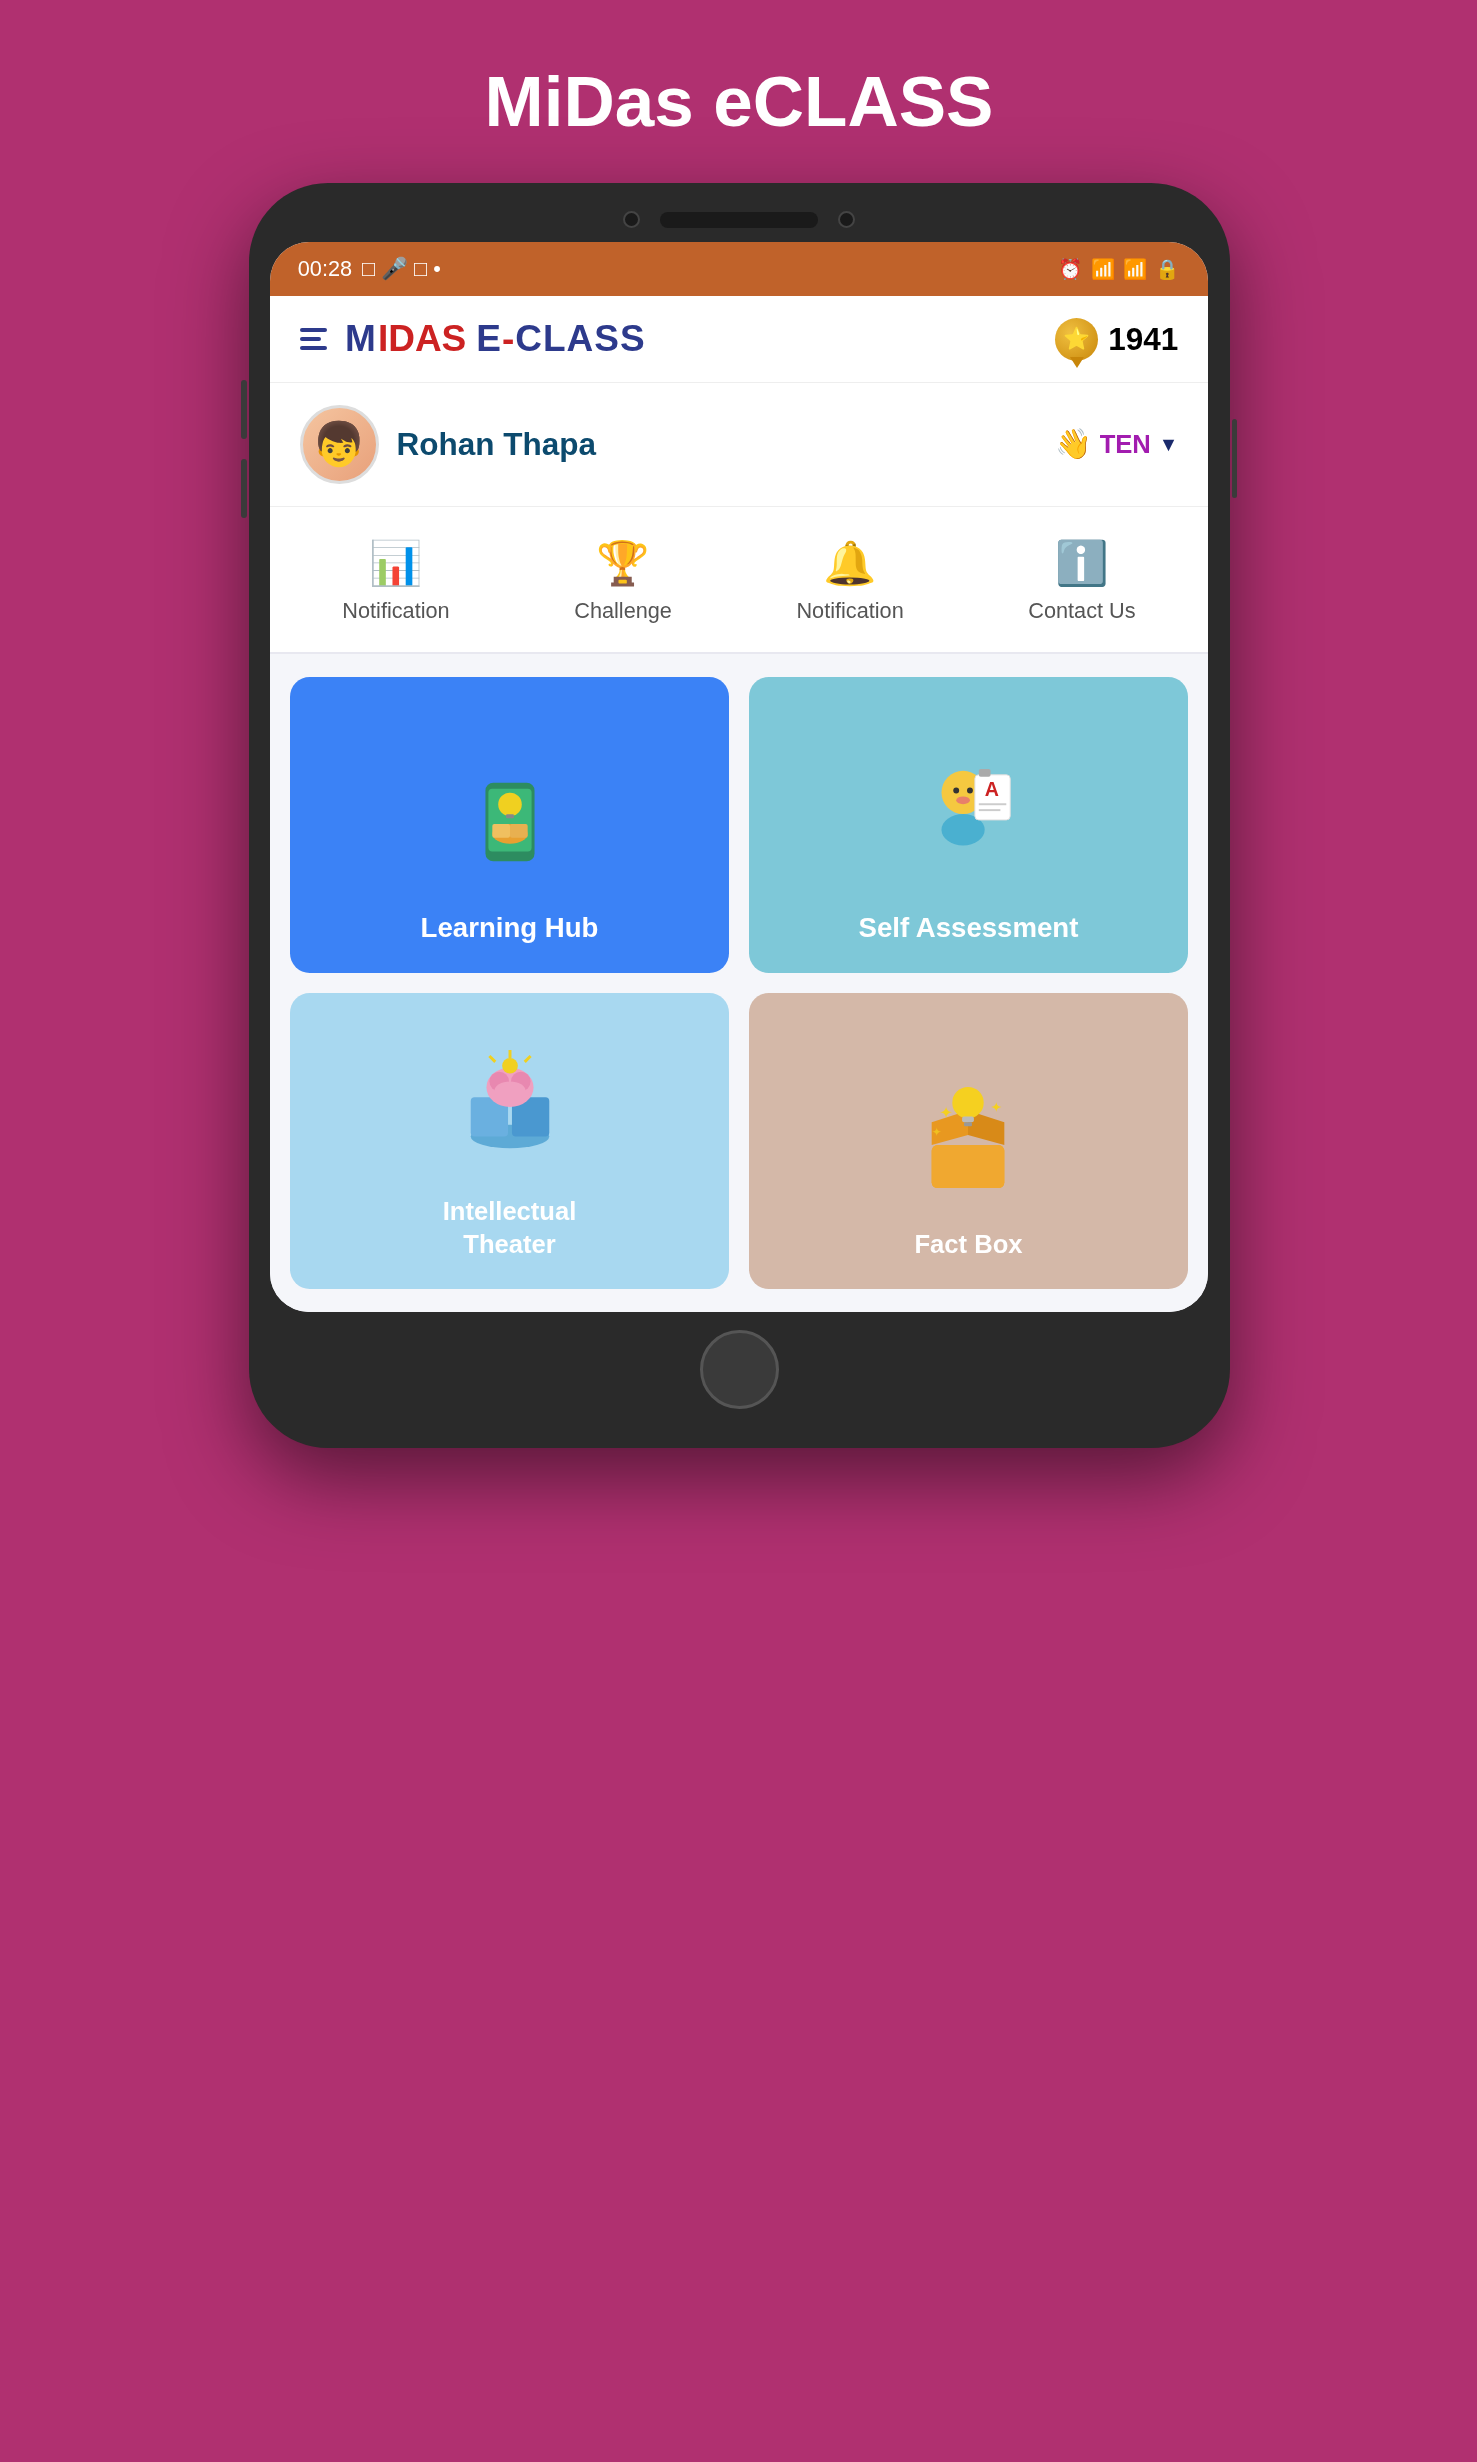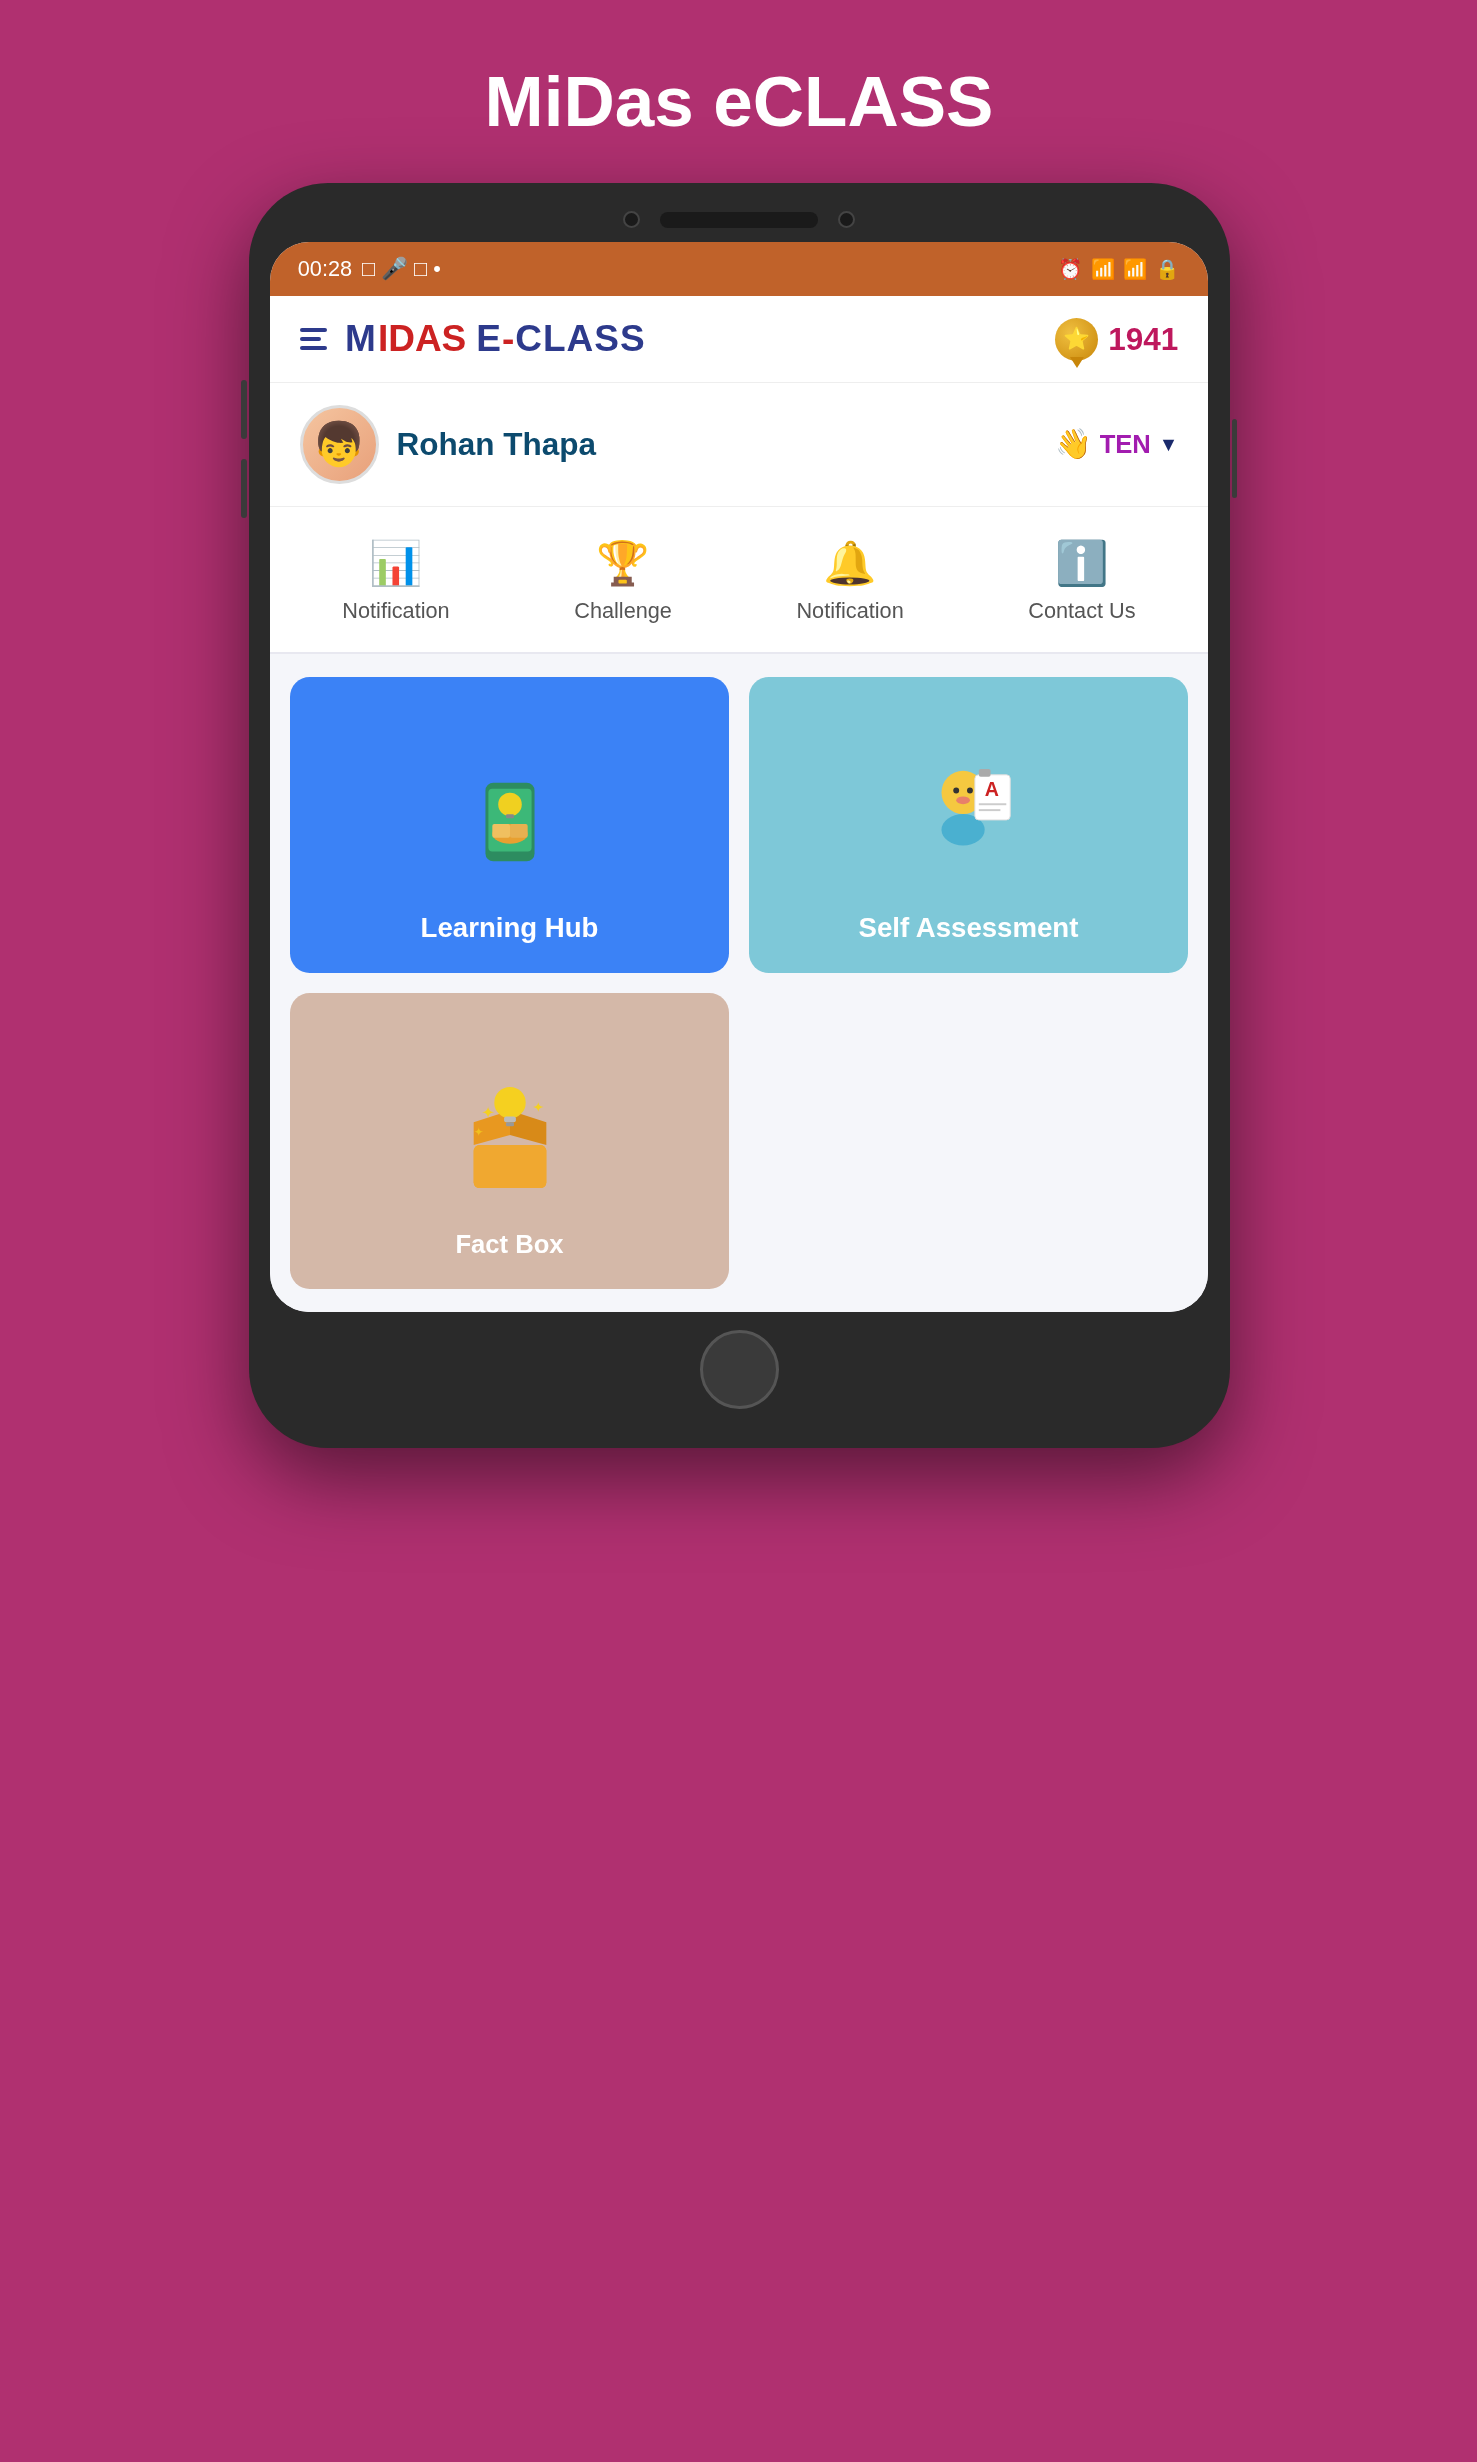--- a/index.html
+++ b/index.html
@@ -117,21 +117,21 @@
       font-size: 21.7px;
       position: relative;
     }
     .medal-ribbon {
       position: absolute; bottom: -7.9px; left: 50%; transform: translateX(-50%);
       width: 0; height: 0;
       border-left: 7.9px solid transparent;
       border-right: 7.9px solid transparent;
       border-top: 11.8px solid #c8860a;
     }
-    .score-text { color: #be185d; font-size: 31.5px; font-weight: 700; }
+    .score-text { color: #000000; font-size: 31.5px; font-weight: 700; }
 
     
     .profile-row {
       background: white;
       padding: 21.7px 29.6px;
       display: flex;
       justify-content: space-between;
       align-items: center;
       border-bottom: 1px solid #eee;
     }
@@ -359,20 +359,42 @@
 
             <text x="72" y="44" font-size="20" font-weight="bold" fill="#cc2222">A</text>
 
             <line x1="66" y1="52" x2="94" y2="52" stroke="#ccc" stroke-width="2"></line>
             <line x1="66" y1="58" x2="88" y2="58" stroke="#ccc" stroke-width="2"></line>
           </svg>
         </div>
         <span class="card-label">Self Assessment</span>
       </div>
 
+      <div class="card card-intellectual">
+        <div class="card-icon">
+          <svg width="108" height="118" viewBox="0 0 110 120">
+
+            <ellipse cx="55" cy="90" rx="40" ry="12" fill="#4a9fd0" opacity="0.8"></ellipse>
+            <rect x="15" y="50" width="38" height="40" rx="4" fill="#6ab0e0"></rect>
+            <rect x="57" y="50" width="38" height="40" rx="4" fill="#4a98d0"></rect>
+
+            <ellipse cx="55" cy="40" rx="24" ry="20" fill="#f0a0c0"></ellipse>
+            <circle cx="44" cy="34" r="10" fill="#e888b0"></circle>
+            <circle cx="66" cy="34" r="10" fill="#e888b0"></circle>
+            <ellipse cx="55" cy="44" rx="16" ry="10" fill="#f0a0c0"></ellipse>
+
+            <line x1="55" y1="10" x2="55" y2="2" stroke="#f0d020" stroke-width="3"></line>
+            <line x1="40" y1="14" x2="34" y2="8" stroke="#f0d020" stroke-width="3"></line>
+            <line x1="70" y1="14" x2="76" y2="8" stroke="#f0d020" stroke-width="3"></line>
+
+            <circle cx="55" cy="18" r="8" fill="#f0d020"></circle>
+          </svg>
+        </div>
+        <span class="card-label">Intellectual<br>Theater</span>
+      </div>
 
       <div class="card card-factbox">
         <div class="card-icon">
           <svg width="108" height="118" viewBox="0 0 110 120" style="font-size:100px">
 
             <rect x="18" y="65" width="74" height="44" rx="6" fill="#f0a830"></rect>
 
             <polygon points="18,65 55,55 55,30 18,42" fill="#e89820"></polygon>
 
             <polygon points="92,65 55,55 55,30 92,42" fill="#d88a18"></polygon>

